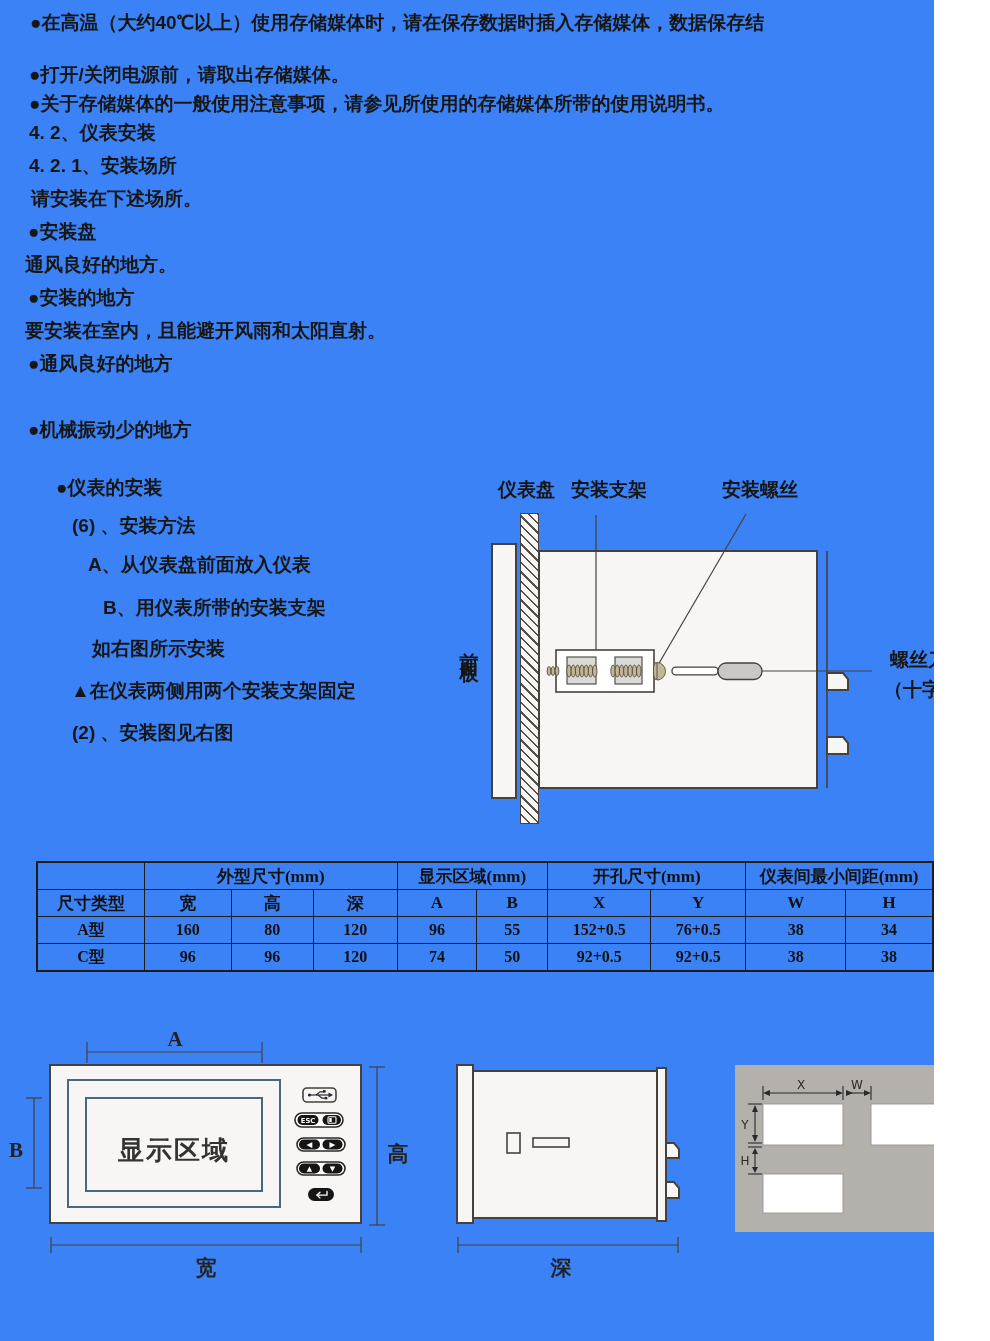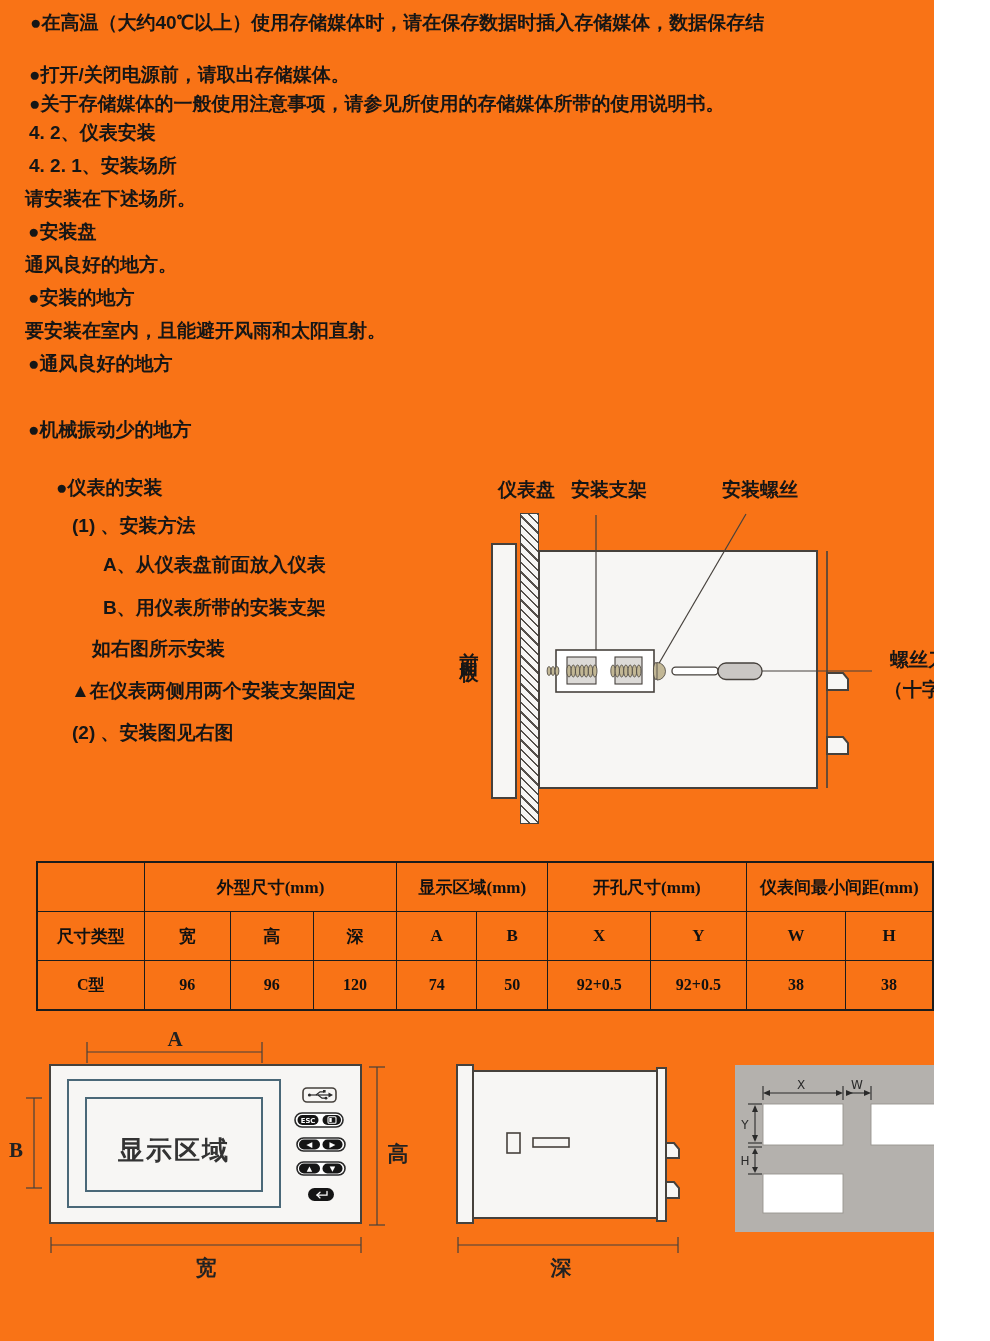--- a/index.html
+++ b/index.html
@@ -1,16 +1,16 @@
 <!DOCTYPE html>
 <html><head>
 <meta charset="utf-8">
 <style>
   html,body{margin:0;padding:0;}
-  .page{position:relative;width:934px;height:1341px;background:#f97316;overflow:hidden;
+  .page{position:relative;width:934px;height:1341px;background:#3b82f6;overflow:hidden;
         font-family:"Liberation Sans",sans-serif;color:#141414;}
   .tl{position:absolute;font-size:19px;font-weight:600;line-height:21px;white-space:nowrap;color:#161616;}
   .vlabel{position:absolute;writing-mode:vertical-rl;text-orientation:upright;
           font-size:19px;font-weight:600;letter-spacing:6px;color:#161616;}
   .hatch{position:absolute;left:520px;top:513px;width:19px;height:311px;box-sizing:border-box;
          border:1.5px solid #46413c;
          background-color:#f7f6f4;
          background-image:repeating-linear-gradient(45deg,rgba(0,0,0,0) 0 5px,#55504b 5px 6.6px);}
   .fig{position:absolute;}
   .dlabel{font-family:"Liberation Sans",sans-serif;font-size:19px;font-weight:600;fill:#161616;}
@@ -18,46 +18,46 @@
   .songdim{font-family:"Liberation Serif",serif;font-size:21px;font-weight:bold;fill:#222;}
   .xywh{font-family:"DejaVu Sans",sans-serif;font-size:12px;fill:#2a2a2a;}
   .st{stroke:#46413c;fill:none;stroke-width:1.6;}
   .st2{stroke:#46413c;fill:#f7f6f4;stroke-width:2;}
   .scr{stroke:#4a6878;fill:none;stroke-width:2;}
   .thin{stroke:#46413c;stroke-width:1.2;fill:none;}
   .tan{fill:#c2b795;stroke:#46413c;stroke-width:0.8;}
   .dim-table{position:absolute;left:36px;top:861px;border-collapse:collapse;table-layout:fixed;
              font-family:"Liberation Serif",serif;font-weight:bold;color:#111;text-align:center;
              border:2.4px solid #1c1c1c;}
-  .dim-table td{border:1.6px solid #1c1c1c;height:26px;padding:11px;font-size:17px;vertical-align:middle;margin-top:48px;}
+  .dim-table td{border:1.6px solid #1c1c1c;height:26px;padding:0;font-size:17px;vertical-align:middle;margin-top:48px;}
   .dim-table tr.data td{font-size:16px;}
   .btxt{font-family:"DejaVu Sans",sans-serif;fill:#fff;}
 </style>
 </head>
 <body>
 
 <div class="page">
 
   <div class="tl" style="left:30px;top:12px">●在高温（大约40℃以上）使用存储媒体时，请在保存数据时插入存储媒体，数据保存结</div>
   <div class="tl" style="left:29px;top:64px">●打开/关闭电源前，请取出存储媒体。</div>
   <div class="tl" style="left:29px;top:93px">●关于存储媒体的一般使用注意事项，请参见所使用的存储媒体所带的使用说明书。</div>
 
   <div class="tl" style="left:29px;top:122px">4. 2、仪表安装</div>
   <div class="tl" style="left:29px;top:155px">4. 2. 1、安装场所</div>
-  <div class="tl" style="left:25px;top:188px">请安装在下述场所。</div>
+  <div class="tl" style="left:31px;top:188px">请安装在下述场所。</div>
   <div class="tl" style="left:28px;top:221px">●安装盘</div>
   <div class="tl" style="left:25px;top:254px">通风良好的地方。</div>
   <div class="tl" style="left:28px;top:287px">●安装的地方</div>
   <div class="tl" style="left:25px;top:320px">要安装在室内，且能避开风雨和太阳直射。</div>
   <div class="tl" style="left:28px;top:353px">●通风良好的地方</div>
   <div class="tl" style="left:28px;top:419px">●机械振动少的地方</div>
 
   <div class="tl" style="left:56px;top:477px">●仪表的安装</div>
-  <div class="tl" style="left:72px;top:515px">(1) 、安装方法</div>
-  <div class="tl" style="left:103px;top:554px">A、从仪表盘前面放入仪表</div>
+  <div class="tl" style="left:72px;top:515px">(6) 、安装方法</div>
+  <div class="tl" style="left:88px;top:554px">A、从仪表盘前面放入仪表</div>
   <div class="tl" style="left:103px;top:597px">B、用仪表所带的安装支架</div>
   <div class="tl" style="left:92px;top:638px">如右图所示安装</div>
   <div class="tl" style="left:71px;top:680px">▲在仪表两侧用两个安装支架固定</div>
   <div class="tl" style="left:72px;top:722px">(2) 、安装图见右图</div>
 
   <svg class="fig" style="left:450px;top:470px" width="540" height="385" viewBox="0 0 540 385">
     <text class="dlabel" x="48" y="26">仪表盘</text>
     <text class="dlabel" x="121" y="26">安装支架</text>
     <text class="dlabel" x="272" y="26">安装螺丝</text>
 
@@ -132,20 +132,32 @@
       <td>尺寸类型</td>
       <td>宽</td>
       <td>高</td>
       <td>深</td>
       <td>A</td>
       <td>B</td>
       <td>X</td>
       <td>Y</td>
       <td>W</td>
       <td>H</td>
+    </tr>
+    <tr class="data">
+      <td>A型</td>
+      <td>160</td>
+      <td>80</td>
+      <td>120</td>
+      <td>96</td>
+      <td>55</td>
+      <td>152+0.5</td>
+      <td>76+0.5</td>
+      <td>38</td>
+      <td>34</td>
     </tr>
     <tr class="data">
       <td>C型</td>
       <td>96</td>
       <td>96</td>
       <td>120</td>
       <td>74</td>
       <td>50</td>
       <td>92+0.5</td>
       <td>92+0.5</td>

